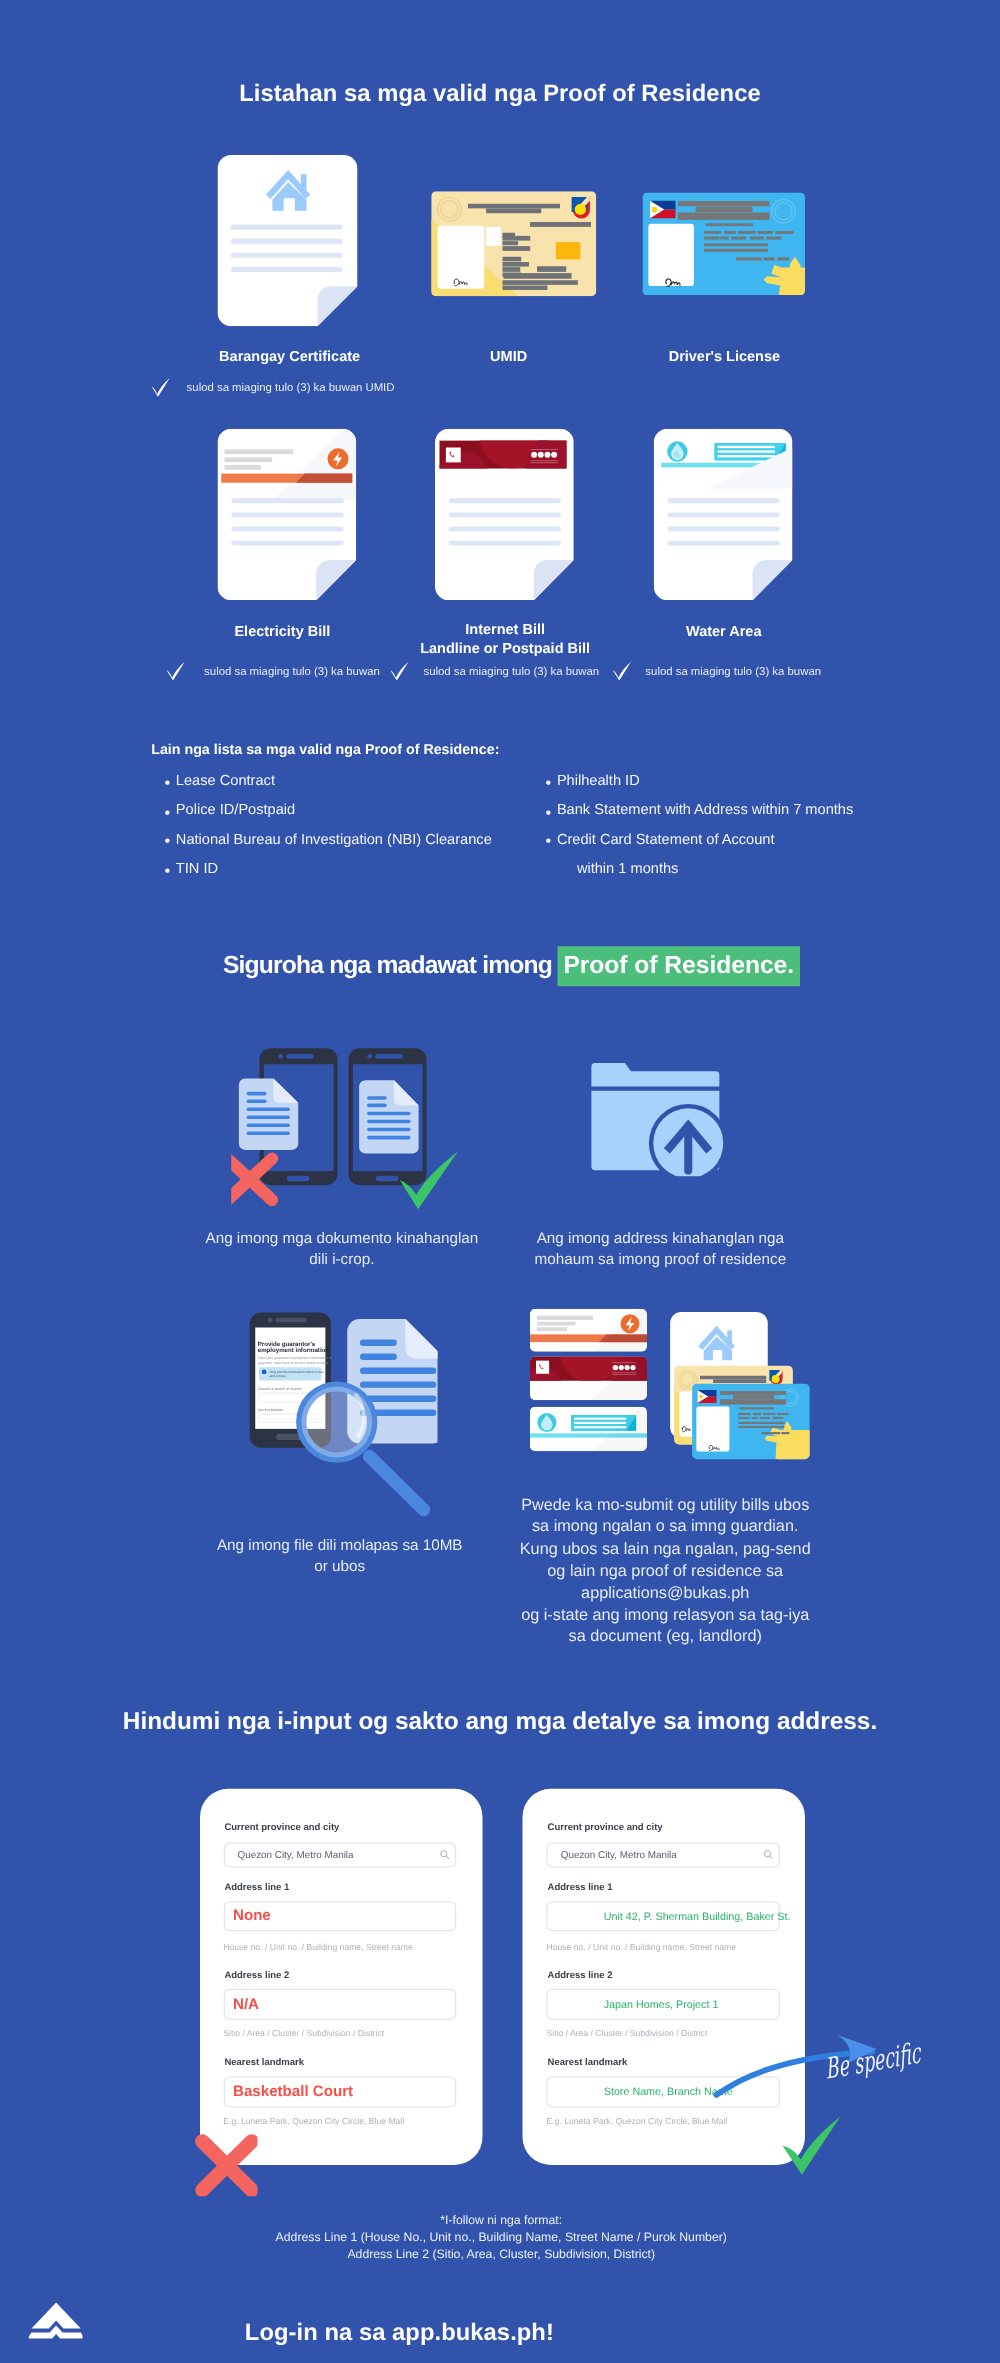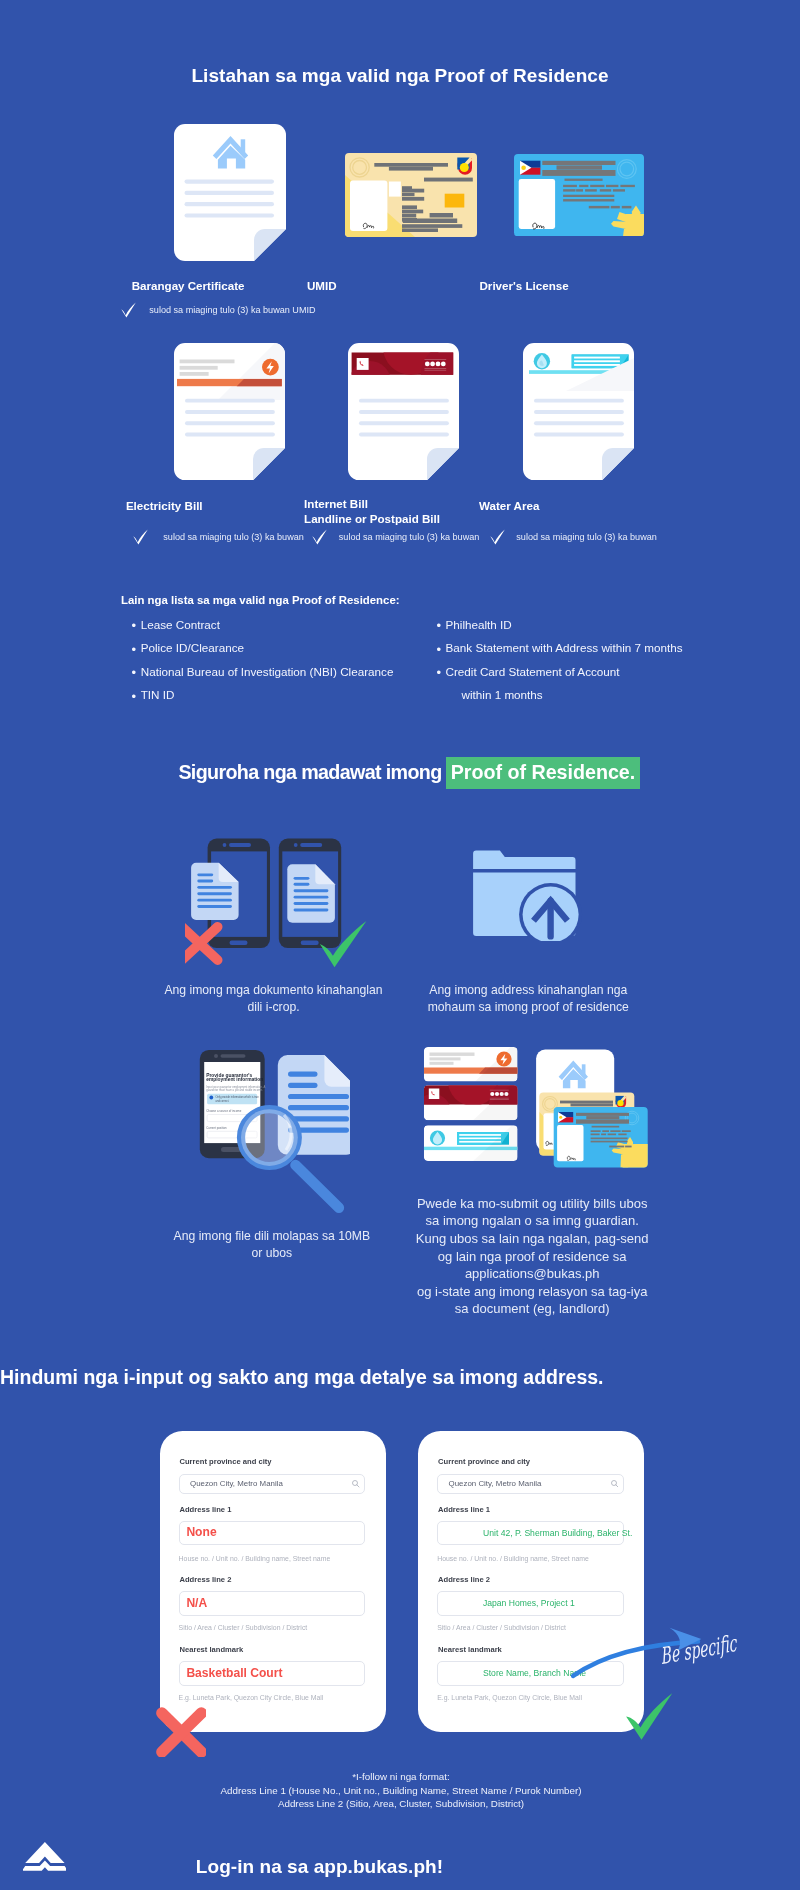--- a/index.html
+++ b/index.html
@@ -11,41 +11,41 @@
     color:#ffffff;
     -webkit-font-smoothing:antialiased;
   }
   .abs { position:absolute; }
   .sec-title { font-weight:bold; text-align:center; }
 
   
   #s1-title { position:absolute; left:0; top:64.5px; width:800px; font-size:19px; letter-spacing:0.05px; }
 
   .doc-card { position:absolute; }
-  .doc-label { position:absolute; text-align:left; font-size:11.6px; font-weight:bold; line-height:1.3; }
+  .doc-label { position:absolute; text-align:center; font-size:11.6px; font-weight:bold; line-height:1.3; }
   .note-row { position:absolute; }
   .note-txt { position:absolute; font-size:9.1px; font-weight:400; color:#e8edfa; white-space:nowrap; }
   .tick { position:absolute; }
 
   
   #s1-list-h { position:absolute; left:121px; top:594px; font-size:11.4px; font-weight:bold; }
   .bullets { position:absolute; font-size:11.7px; color:#f3f5fd; }
   .bullets li { position:relative; margin:0 0 10px 0; line-height:1.15; }
   .bullets ul { margin:0; padding:0; list-style:none; }
   .bullets li::before { content:"\2022"; position:absolute; left:-9.1px; top:1.4px; font-size:13px; line-height:1; }
   .bullets li.nobullet::before { content:""; }
 
   
   #s2-title { position:absolute; left:9px; top:760.5px; width:800px; font-size:19.7px; font-weight:bold; text-align:center; }
   #s2-title .plain { letter-spacing:-0.65px; }
   #s2-title .hl { background:#4cbe7c; padding:4px 4.4px 6.5px 4.4px; letter-spacing:-0.02px; }
   .cap { position:absolute; text-align:center; font-size:12.2px; line-height:16.9px; color:#e6ebf8; white-space:pre-line; }
 
   
-  #s3-title { position:absolute; left:0; top:1366px; width:800px; font-size:19.5px; font-weight:bold; text-align:left; }
+  #s3-title { position:absolute; left:0; top:1366px; width:800px; font-size:19.5px; font-weight:bold; text-align:center; }
   .form-card { position:absolute; background:#fff; border-radius:22px; }
   .f-label { position:absolute; font-size:7.6px; font-weight:bold; color:#3b3f4a; white-space:nowrap; }
   .f-box { position:absolute; border:1px solid #e2e5ed; border-radius:5px; background:#fff; }
   .f-val { position:absolute; font-size:7.9px; color:#5b6070; white-space:nowrap; }
   .f-val.bad { color:#f4504a; font-weight:bold; font-size:12.1px; }
   .f-val.good { color:#2ab36a; font-weight:normal; font-size:8.6px;padding-left:38px; }
   .f-hint { position:absolute; font-size:6.9px; color:#aeb2bd; white-space:nowrap; }
   #s3-foot { position:absolute; left:1px; top:1770px; width:800px; text-align:center; font-size:9.8px; line-height:13.7px; white-space:pre-line; color:#eef1fb; }
   #cta { position:absolute; left:1px; top:1855.5px; width:637px; text-align:center; font-size:19px; font-weight:bold; letter-spacing:0.05px; }
 </style>
@@ -293,21 +293,21 @@
   <svg class="tick" style="left:490.2px;top:529.1px" width="15.1" height="15.6" viewBox="0 0 15.1 15.6">
       <path d="M0.3 7.3 L5.4 15.4 L14.8 0.5 C10.4 4.3 6.6 9.2 4.7 13.2 C3.3 10.3 2.1 8.2 0.3 7.3 Z" fill="#ffffff"></path>
     </svg>
   <span class="note-txt" style="left:516.3px;top:531.6px">sulod sa miaging tulo (3) ka buwan</span>
 </div>
 
 <div id="s1-list-h">Lain nga lista sa mga valid nga Proof of Residence:</div>
 <div class="bullets" style="left:140.7px;top:618px;width:320px">
   <ul>
     <li>Lease Contract</li>
-    <li>Police ID/Clearance</li>
+    <li>Police ID/Postpaid</li>
     <li>National Bureau of Investigation (NBI) Clearance</li>
     <li>TIN ID</li>
   </ul>
 </div>
 <div class="bullets" style="left:445.5px;top:618px;width:320px">
   <ul>
     <li>Philhealth ID</li>
     <li>Bank Statement with Address within 7 months</li>
     <li>Credit Card Statement of Account</li>
     <li class="nobullet" style="margin-left:16px">within 1 months</li>

